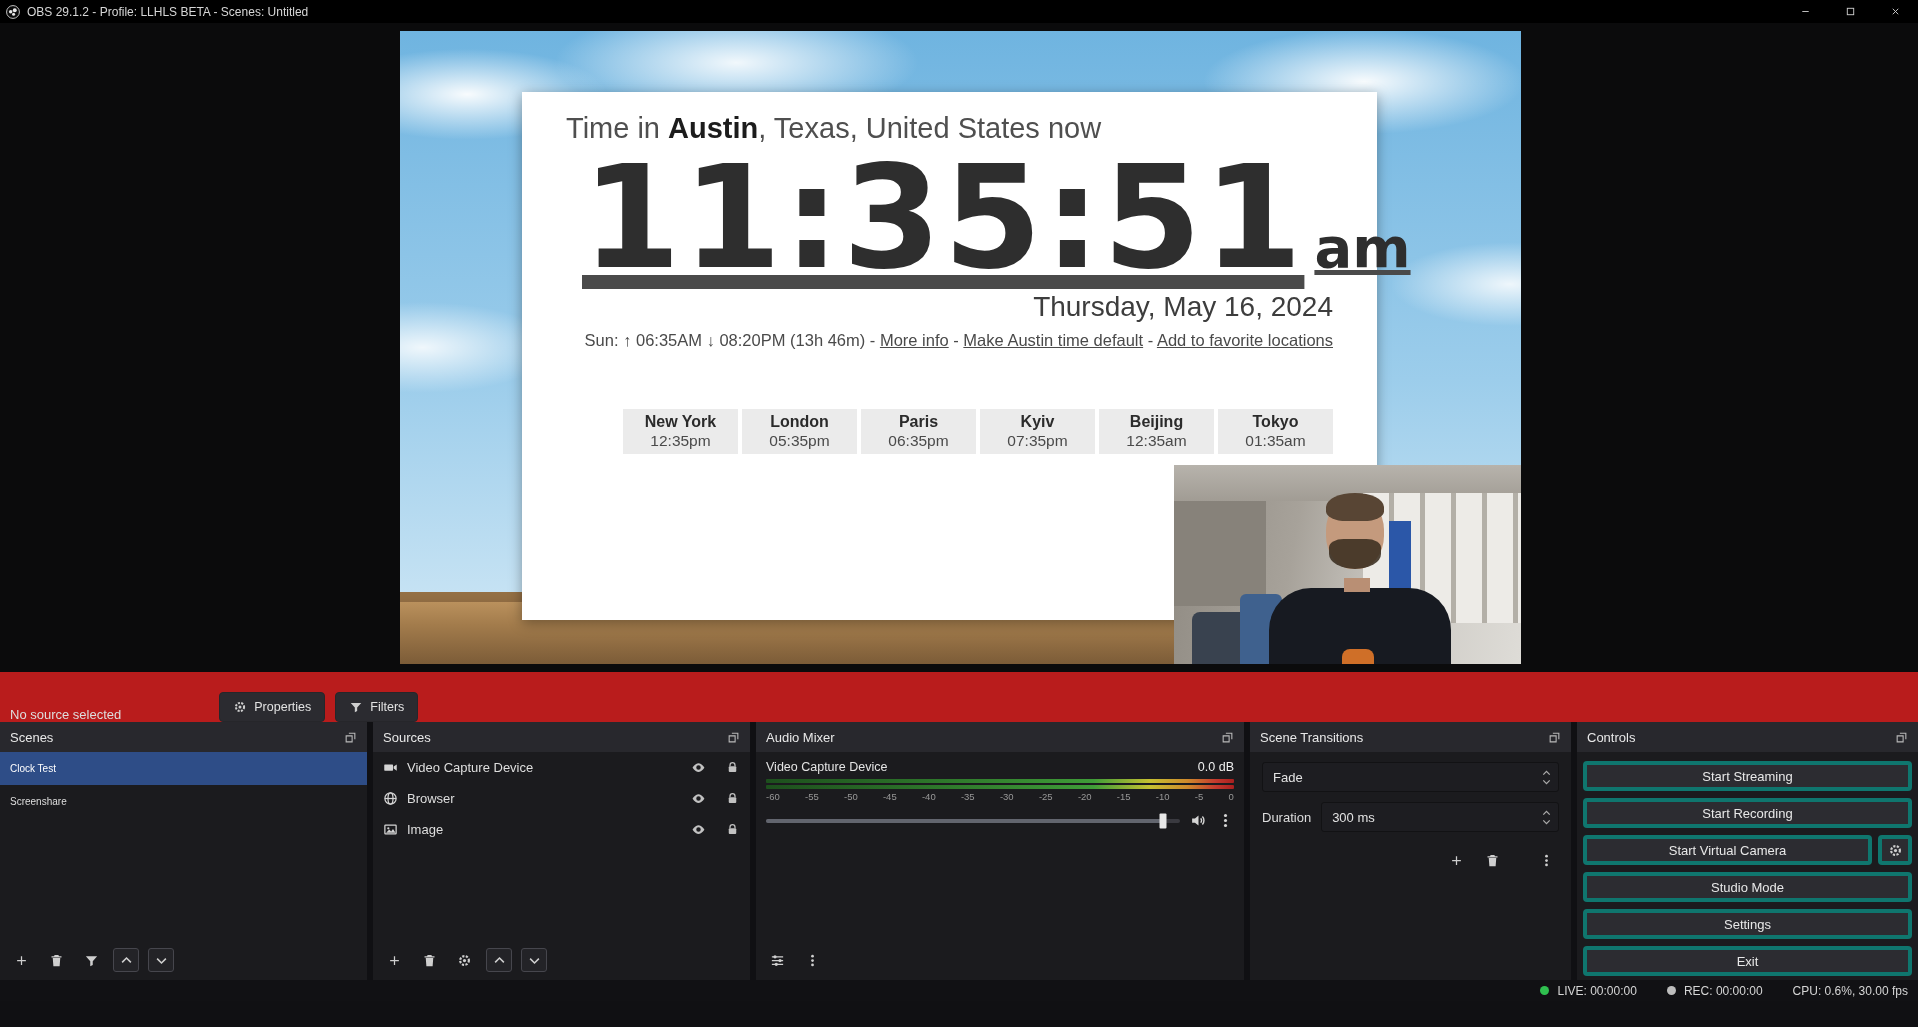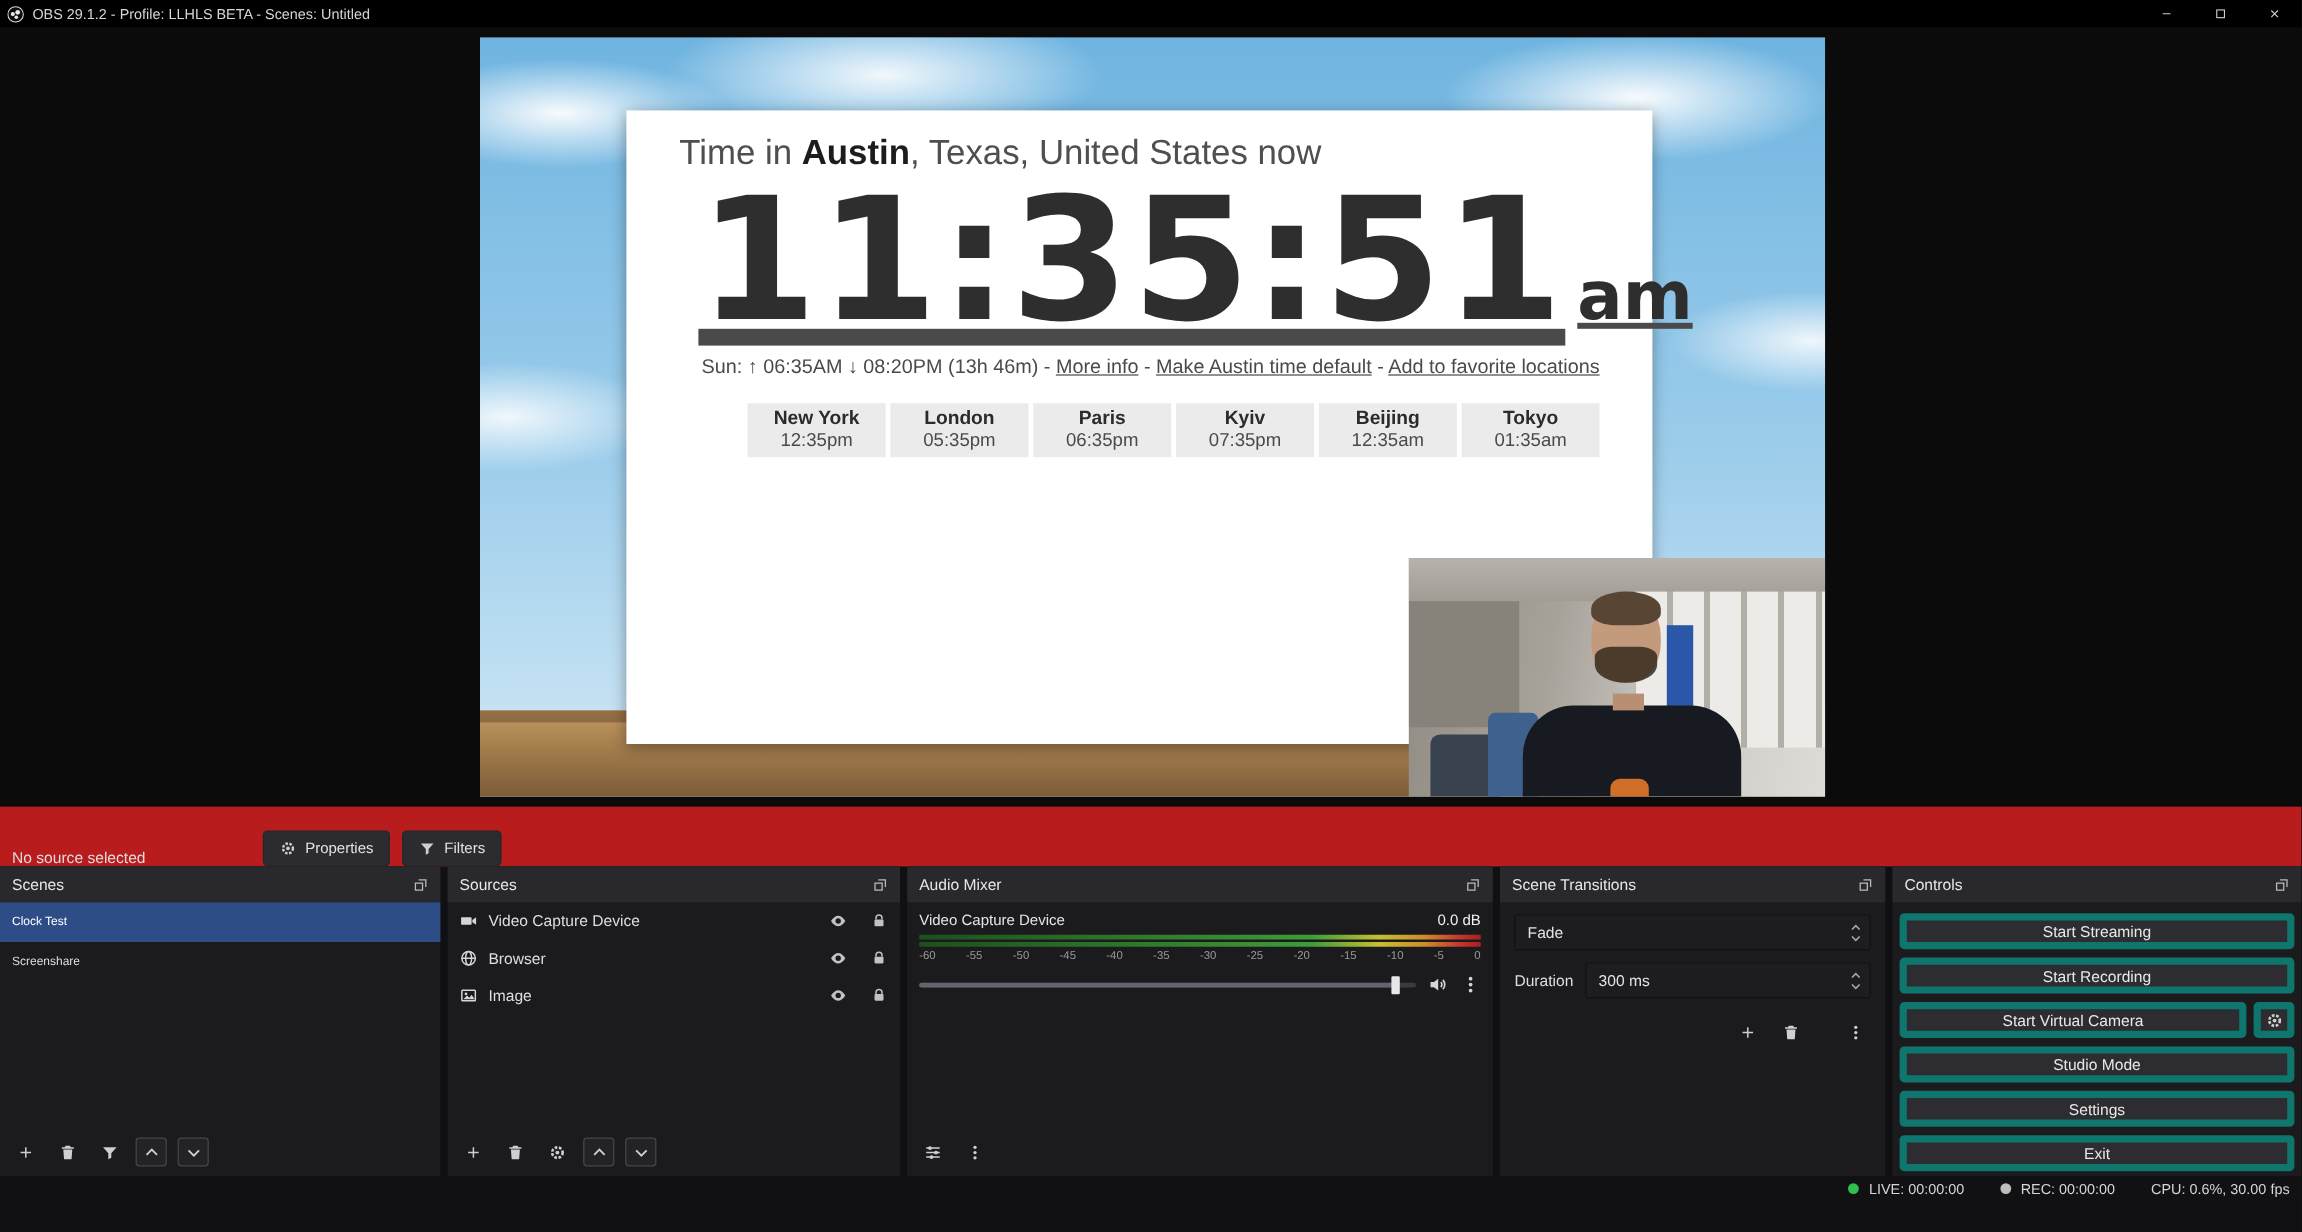--- a/index.html
+++ b/index.html
@@ -54,21 +54,21 @@
   .card-heading { margin:20px 44px 0 44px; font-size:29px; color:#4f4f4f; }
   .card-heading b { color:#1c1c1c; font-weight:bold; }
   .clock-row { margin:2px 44px 0 60px; display:flex; align-items:baseline;text-decoration:underline; }
   .clock-digits { font-family:"DejaVu Sans",sans-serif; font-size:142px; font-weight:bold; color:#2e2e2e;
     line-height:1.0; letter-spacing:2px; }
   .clock-ampm { font-family:"DejaVu Sans",sans-serif; font-size:56px; font-weight:bold; color:#2e2e2e; margin-left:10px; }
   .date-line { margin:2px 44px 0 0; text-align:right; font-size:28px; color:#3d3d3d; }
   .sun-line { margin:8px 44px 0 0; text-align:right; font-size:16.5px; color:#4a4a4a; }
   .sun-line a { color:#4a4a4a; text-decoration:underline; }
   .world-row { margin:20px 44px 0 0; display:flex; justify-content:flex-end; gap:4px; }
-  .world-box { width:115px; height:45px; background:#ebebeb; text-align:center; padding-top:4px; }
+  .world-box { width:115px; height:45px; background:#ebebeb; text-align:center; padding-top:4px;margin-top:39px; }
   .world-city { font-size:16px; font-weight:bold; color:#2b2b2b; }
   .world-time { font-size:15.5px; color:#4a4a4a; margin-top:1px; }
 
   
   .webcam { position:absolute; left:774px; top:434px; width:347px; height:199px; overflow:hidden;
     background:linear-gradient(100deg,#8f8a82 0%, #a7a29a 35%, #c9c6c0 60%, #dedcd7 100%); }
   .wc-ceiling { position:absolute; top:0; left:0; right:0; height:36px;
     background:linear-gradient(#b7b3ac,#a19c94); }
   .wc-windows { position:absolute; right:0; top:28px; width:158px; height:130px;
     background:repeating-linear-gradient(90deg,#edebe7 0 26px,#b3afa7 26px 31px); }
@@ -138,21 +138,21 @@
   .combo .spin svg { width:9px; height:6px; }
   .dur-row { display:flex; align-items:center; margin-top:10px; gap:10px; }
   .dur-label { font-size:13px; color:#dedede; }
   .dur-row .combo { flex:1; }
   .trans-btns { display:flex; justify-content:flex-end; align-items:center; gap:10px; margin-top:16px; }
   .trans-btns .sep { width:8px; }
 
   
   .controls-body { padding:9px 6px 0 6px; }
   .ctl-row { display:flex; gap:6px; margin-bottom:7px; }
-  .ctl-btn { flex:1; height:30px; background:#2c2c31; border:6px solid #0f766e; border-radius:4px;
+  .ctl-btn { flex:1; height:30px; background:#2c2c31; border:4px solid #0f766e; border-radius:4px;
     color:#e8e8e8; font-size:13px; display:flex; align-items:center; justify-content:center; }
   .ctl-btn.sq { flex:0 0 34px; }
   .ctl-btn.sq svg { width:15px; height:15px; }
 
   
   .statusbar { height:21px; background:#111114; display:flex; align-items:center; justify-content:flex-end;
     gap:8px; padding-right:10px; font-size:12px; color:#d5d5d5; flex:0 0 auto; }
   .dot { width:9px; height:9px; border-radius:50%; }
   .dot.green { background:#2fbf4f; }
   .dot.gray { background:#bdbdbd; }
@@ -197,20 +197,21 @@
       <div class="ground"></div>
 
       <div class="timeis-card">
         <div class="card-heading">
           <span>Time in </span><b>Austin</b><span>, Texas, United States now</span>
         </div>
         <div class="clock-row">
           <span class="clock-digits">11:35:51</span>
           <span class="clock-ampm">am</span>
         </div>
+        <div class="date-line">Thursday, May 16, 2024</div>
         <div class="sun-line">
           <span>Sun: ↑ 06:35AM ↓ 08:20PM (13h 46m) - </span><a>More info</a><span> - </span><a>Make Austin time default</a><span> - </span><a>Add to favorite locations</a>
         </div>
         <div class="world-row">
           <div class="world-box">
             <div class="world-city">New York</div>
             <div class="world-time">12:35pm</div>
           </div>
           <div class="world-box">
             <div class="world-city">London</div>

